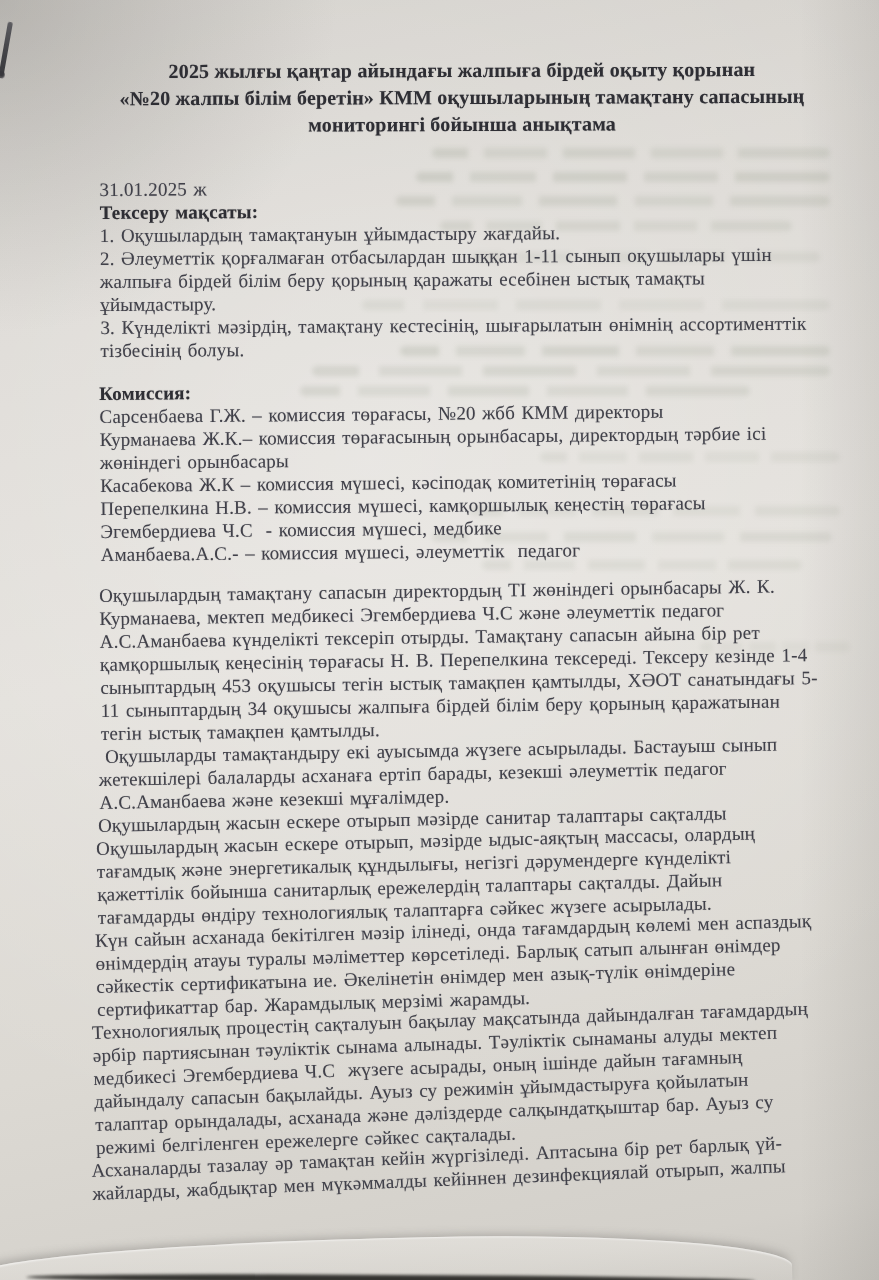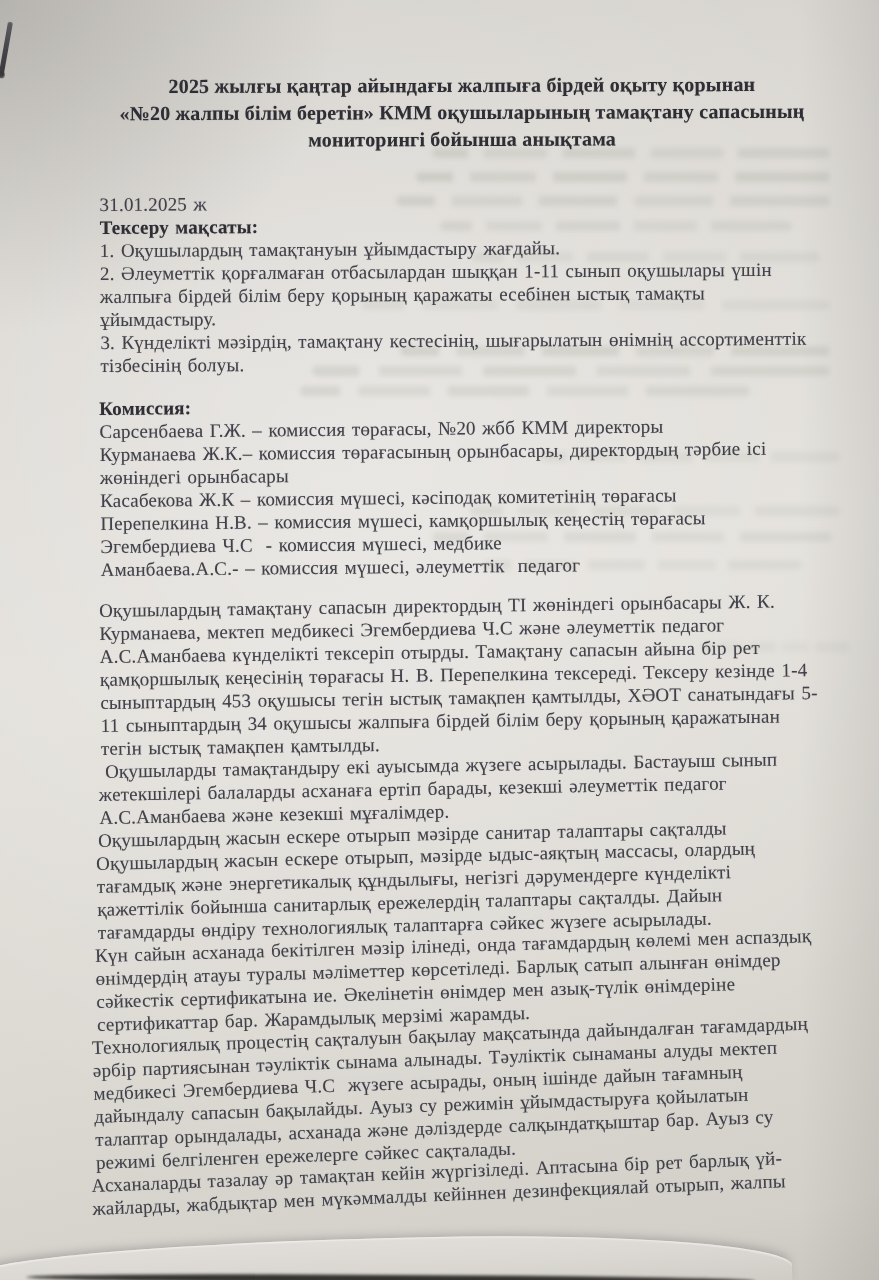--- a/index.html
+++ b/index.html
@@ -65,21 +65,21 @@
   .g11 { left:470px; top:506px; width:370px; opacity:.34; }
   .g12 { left:432px; top:532px; width:400px; opacity:.38; }
   .g13 { left:482px; top:560px; width:320px; opacity:.32; }
   .g14 { left:700px; top:642px; width:150px; opacity:.24; }
 
   
   .paper-content {
     position: absolute;
     left: 100px; top: 0;
     width: 724px;
-    padding-top: 72px;
+    padding-top: 57px;
     color: var(--ink, #41414a);
   }
 
   .doc-title {
     max-width: 704px;
     margin: 0 auto;
     text-align: center;
     font-weight: bold;
     font-size: 20px;
     line-height: 27px;

